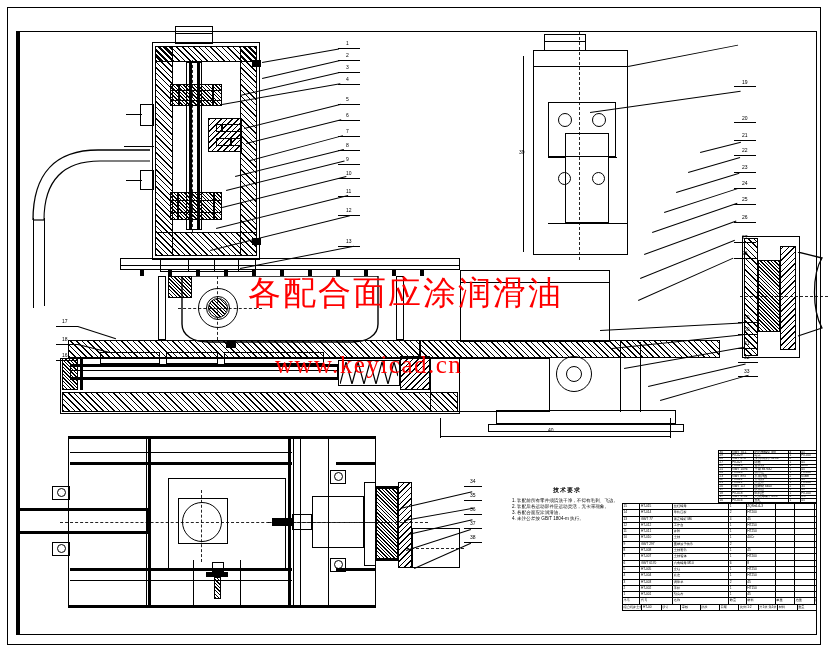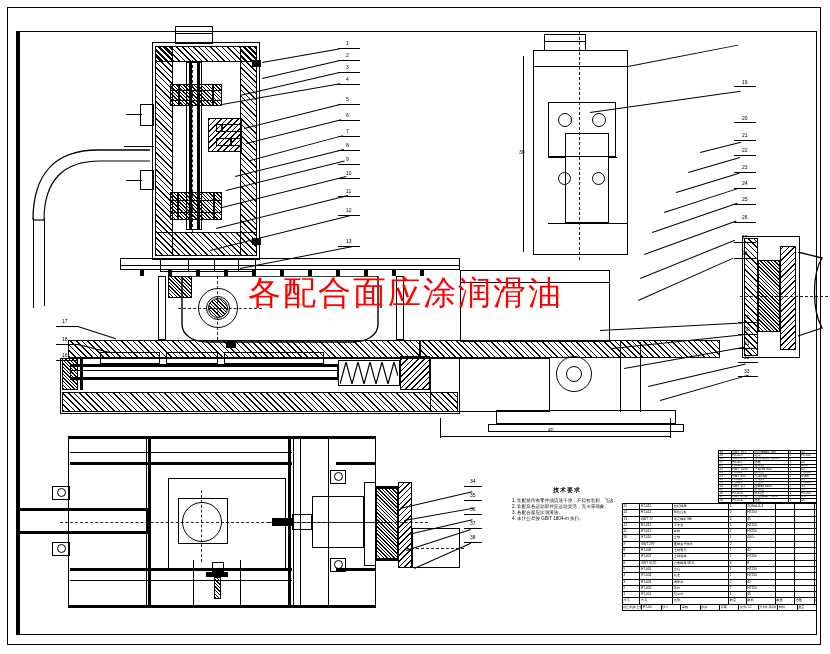--- a/index.html
+++ b/index.html
@@ -711,14 +711,15 @@
         <div class="bomcell" style="flex: 1 1 0px;">批准</div>
         <div class="bomcell" style="flex: 1 1 0px;">日期</div>
         <div class="bomcell" style="flex: 1 1 0px;">比例 1:2</div>
         <div class="bomcell" style="flex: 1 1 0px;">共1张 第1张</div>
         <div class="bomcell" style="flex: 1 1 0px;">材料</div>
         <div class="bomcell" style="flex: 1 1 0px;">重量</div>
       </div>
     </div>
 
   <div class="wm-cn" style="left:248px;top:276px;">各配合面应涂润滑油</div>
+  <div class="wm-url" style="left:275px;top:352px;">www.keyicad.cn</div>
 
 </div>
 
 </body></html>

